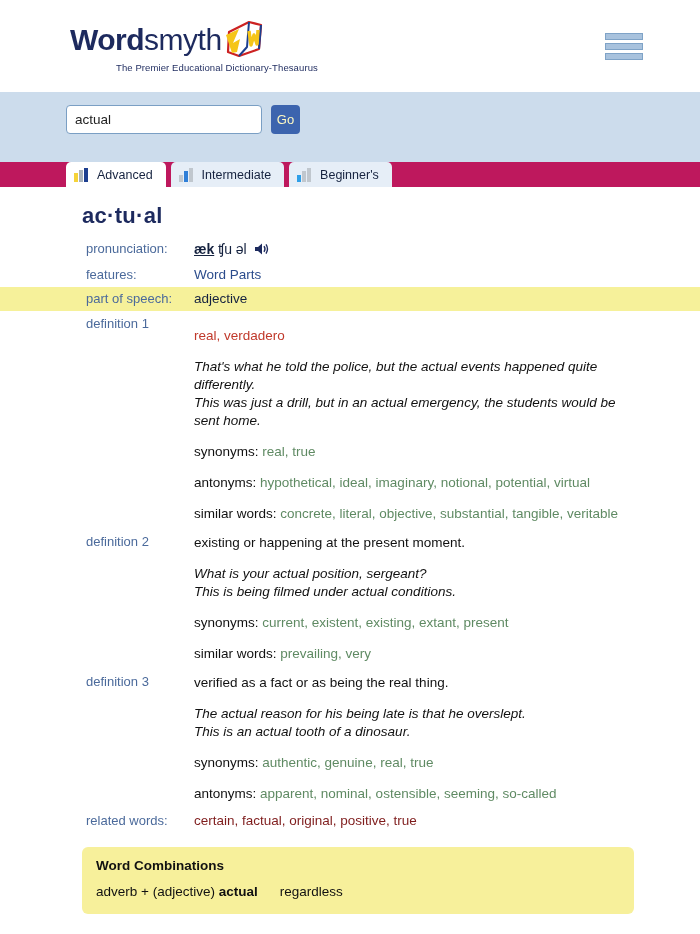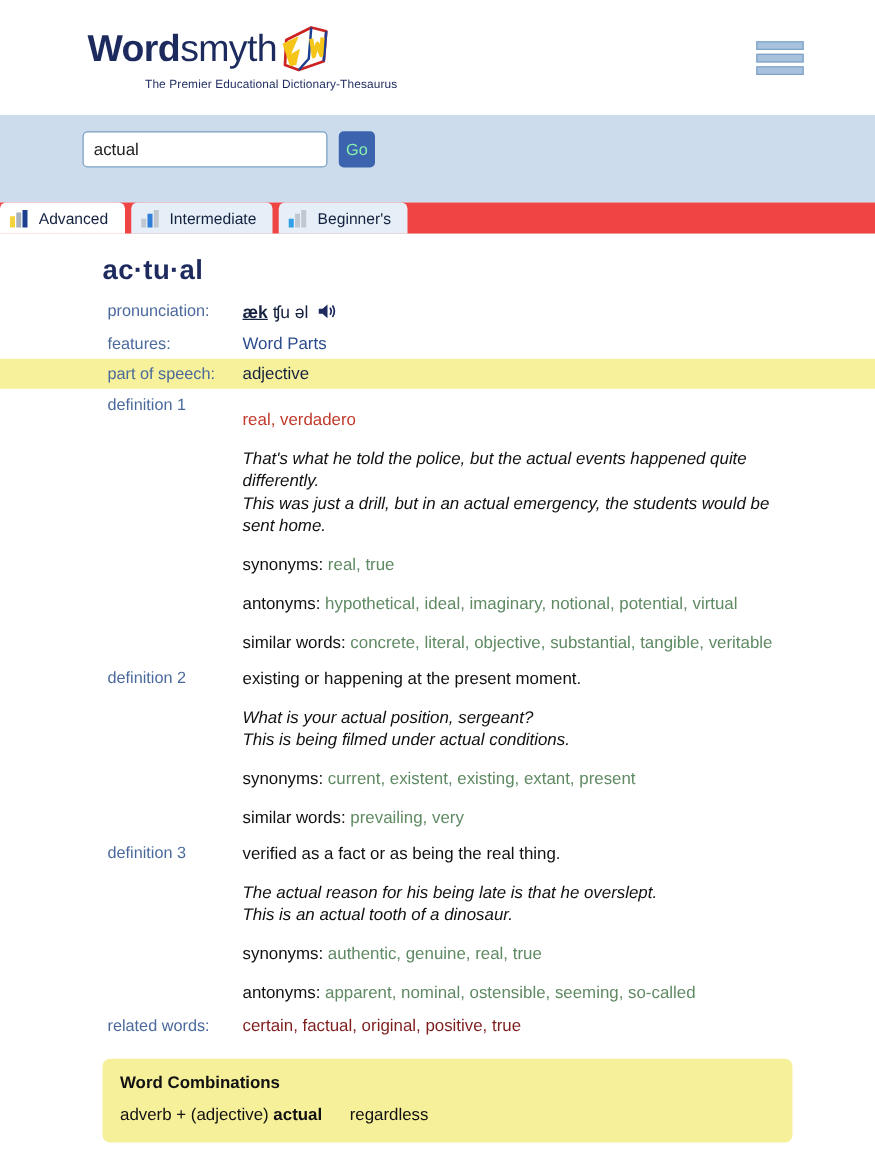--- a/index.html
+++ b/index.html
@@ -96,36 +96,37 @@
     font-family: "Liberation Sans", sans-serif;
     color: #222;
     padding: 0 8px;
     outline: none;
   }
   .go-btn {
     margin-left: 9px;
     width: 29px;
     height: 29px;
     background: #3c64ae;
-    color: #86efac;
+    color: #fef9c3;
     border: none;
     border-radius: 4px;
     font-size: 13px;
     font-family: "Liberation Sans", sans-serif;
     cursor: pointer;
     line-height: 29px;
     text-align: center;
     padding: 0;
   }
 
   
   .tabs {
-    background: #ef4444;
+    background: #be185d;
     display: flex;
     align-items: center;
+    padding-left: 66px;
     height: 25px;
   }
   .tab {
     display: flex;
     align-items: center;
     height: 25px;
     padding: 0 13px 0 8px;
     margin-right: 5px;
     border-radius: 5px 5px 0 0;
     background: #e6eef7;

